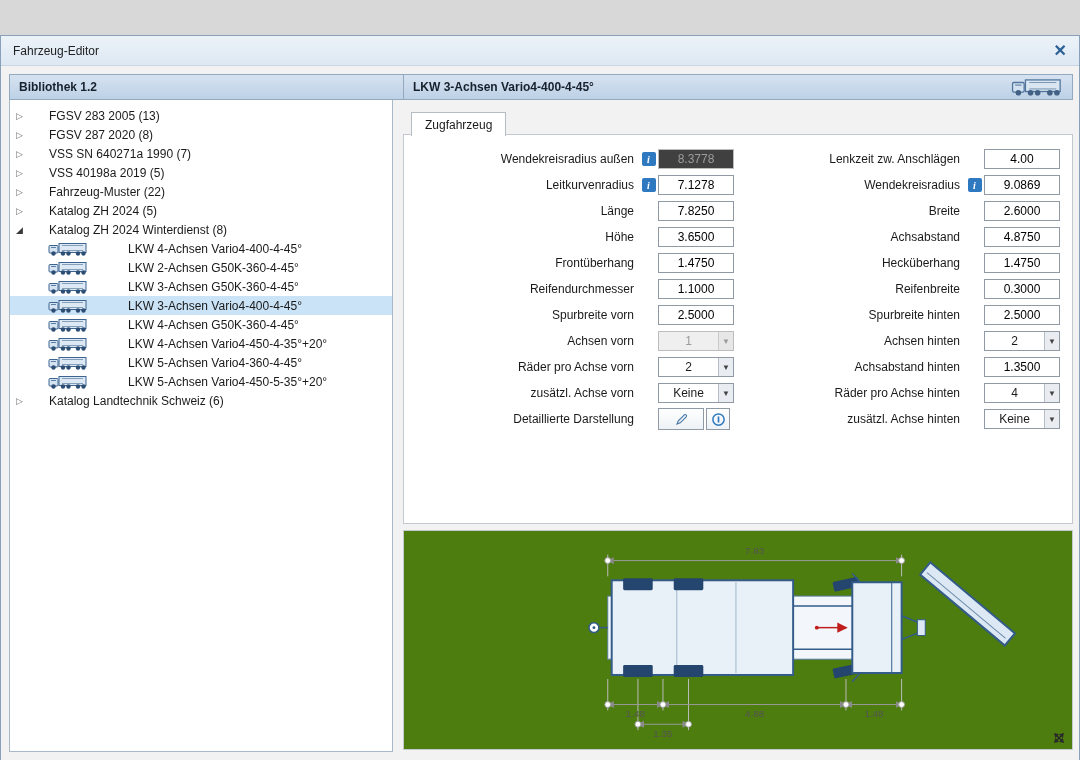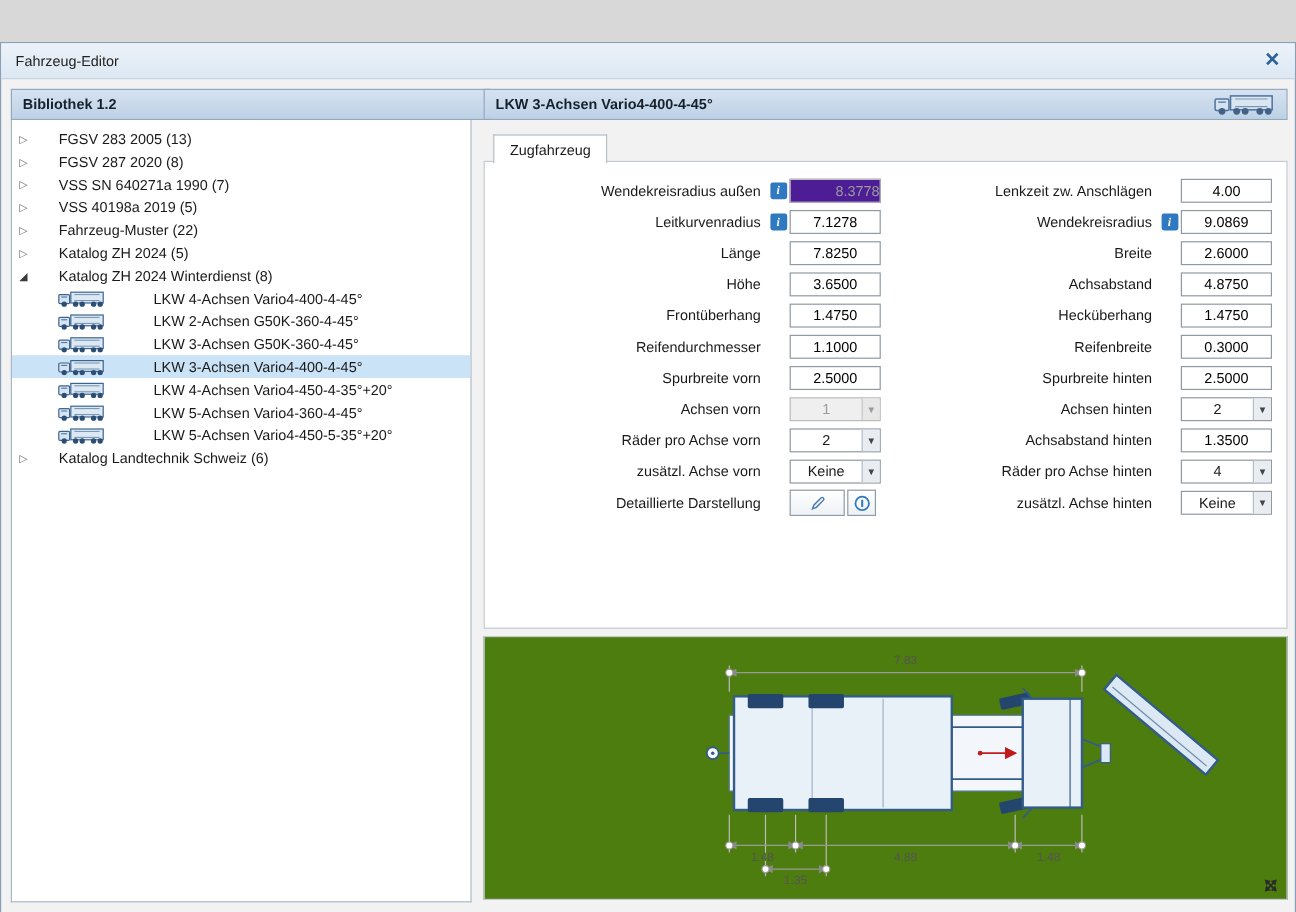--- a/index.html
+++ b/index.html
@@ -43,21 +43,21 @@
     background:#fff; border:1px solid #c3c9cf; z-index:1; }
   .form { display:flex; padding:14px 12px 0 4px; }
   .col { width:50%; }
   .frow { display:flex; align-items:center; height:20px; margin-bottom:6px; }
   .flabel { flex:1; text-align:right; padding-right:5px; }
   .islot { width:19px; display:flex; align-items:center; justify-content:center; flex:0 0 auto; }
   .info { width:14px; height:14px; background:#2f79c1; color:#fff; border-radius:2px;
     font:italic bold 10px "Liberation Serif",serif; display:flex; align-items:center; justify-content:center; cursor:pointer; }
   input.val { width:76px; height:20px; border:1px solid #8f9aa5; background:#fff;
     font:12px "Liberation Sans",sans-serif; text-align:center; padding:0; flex:0 0 auto; }
-  input.val.dis { background:#4c1d95; color:#9b9b9b; border-color:#bdbdbd;text-align:right; }
+  input.val.dis { background:#404040; color:#9b9b9b; border-color:#bdbdbd; }
   .select { width:76px; height:20px; border:1px solid #8f9aa5; background:#fff; display:flex; flex:0 0 auto; cursor:pointer; }
   .select .sval { flex:1; display:flex; align-items:center; justify-content:center; }
   .select .sarrow { width:15px; background:#e9edf2; border-left:1px solid #b5bec7;
     display:flex; align-items:center; justify-content:center; font-size:8px; color:#444; }
   .select.dis { background:#efefef; color:#9b9b9b; border-color:#bdbdbd; cursor:default; }
   .select.dis .sarrow { color:#9b9b9b; background:#e7e7e7; border-left-color:#c9c9c9; }
   .btns { width:76px; display:flex; gap:2px; flex:0 0 auto; }
   .tool-btn { height:22px; border:1px solid #8f9aa5; background:linear-gradient(#fff,#eef2f6);
     display:flex; align-items:center; justify-content:center; padding:0; cursor:pointer; }
   .tool-btn.pen { width:46px; }
@@ -175,20 +175,26 @@
     <div class="trow child selected">
       <svg class="truck-icon" viewBox="0 0 40 14" width="40" height="14">
           <use href="#truck-sym"></use>
         </svg>
       <span class="tlabel">LKW 3-Achsen Vario4-400-4-45°</span>
     </div>
     <div class="trow child">
       <svg class="truck-icon" viewBox="0 0 40 14" width="40" height="14">
           <use href="#truck-sym"></use>
         </svg>
+      <span class="tlabel">LKW 4-Achsen G50K-360-4-45°</span>
+    </div>
+    <div class="trow child">
+      <svg class="truck-icon" viewBox="0 0 40 14" width="40" height="14">
+          <use href="#truck-sym"></use>
+        </svg>
       <span class="tlabel">LKW 4-Achsen Vario4-450-4-35°+20°</span>
     </div>
     <div class="trow child">
       <svg class="truck-icon" viewBox="0 0 40 14" width="40" height="14">
           <use href="#truck-sym"></use>
         </svg>
       <span class="tlabel">LKW 5-Achsen Vario4-360-4-45°</span>
     </div>
     <div class="trow child">
       <svg class="truck-icon" viewBox="0 0 40 14" width="40" height="14">

